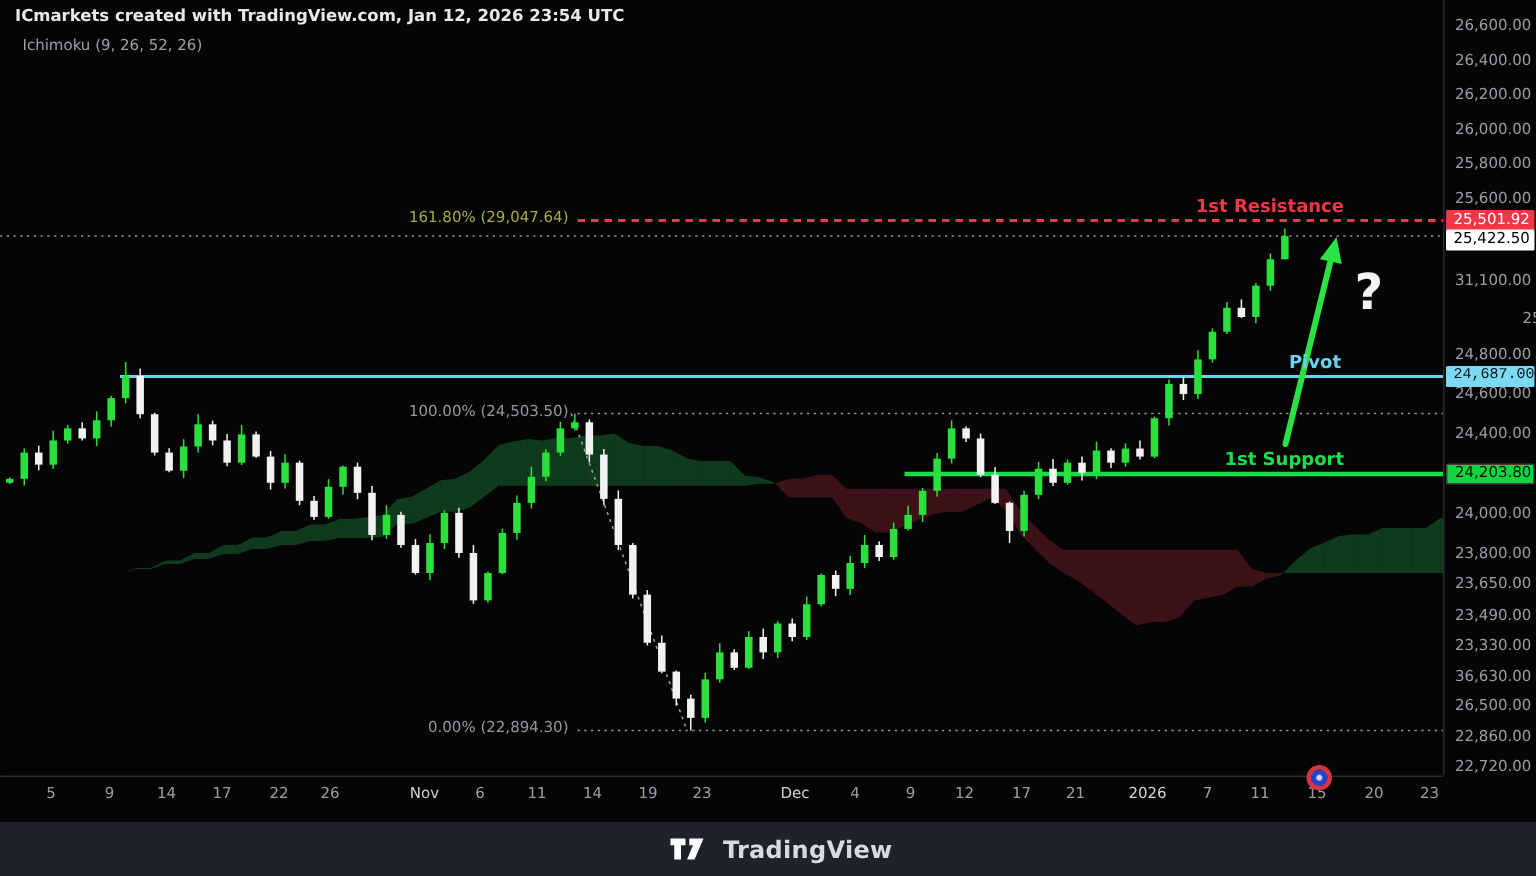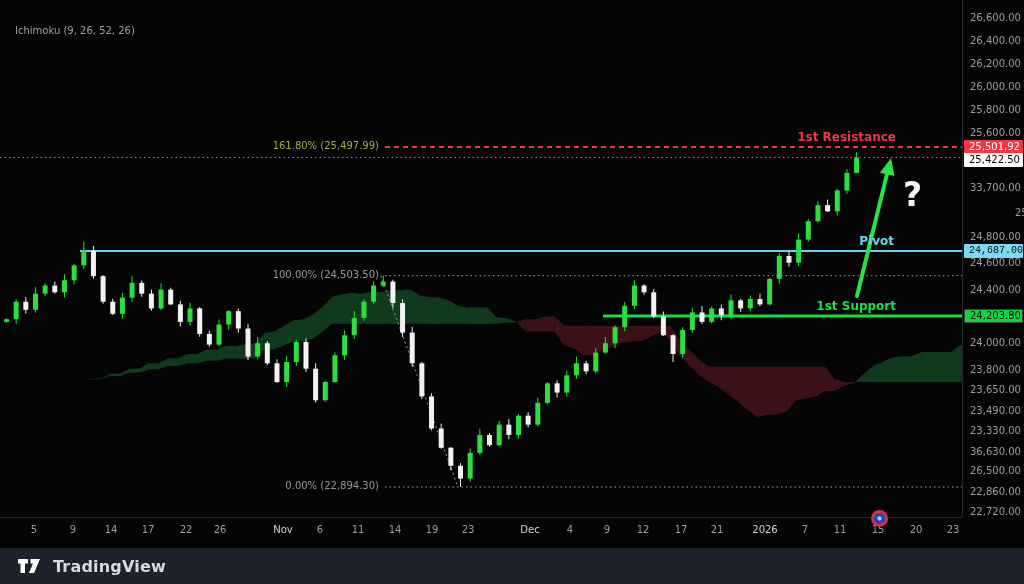--- a/index.html
+++ b/index.html
@@ -26,21 +26,21 @@
   .badge-res{background:#f23645;color:#ffffff;}
   .badge-last{background:#ffffff;color:#000000;}
   .badge-piv{background:#7cd9f2;color:#04121a;font-family:Liberation Mono, monospace;}
   .badge-sup{background:#12d442;color:#031407;border:1px solid #404040;height:12px;line-height:12px;}
   .time-axis{position:absolute;left:0;top:517px;width:962px;height:31px;background:#050505;border-top:1px solid #262a33;}
   .tlabel{position:absolute;top:6px;font-size:10px;color:#9b9ea6;transform:translateX(-50%);white-space:nowrap;}
   .tlabel.major{color:#cfd3db;}
   .event-icon{position:absolute;left:871px;top:510px;width:11px;height:11px;border-radius:50%;
               border:3px solid #d8343f;background:radial-gradient(circle at 50% 50%, #cfd8ff 0 1.5px, #2743c8 2.5px 100%);}
   .footer{position:absolute;left:0;top:548px;width:1024px;height:36px;background:#1e222d;
-          display:flex;align-items:center;padding-left:17px;box-sizing:border-box;}
+          display:flex;align-items:center;padding-left:17px;box-sizing:border-box;justify-content:center;}
   .tv-logo{display:flex;align-items:center;margin-right:9px;}
   .brand{font-size:16px;font-weight:bold;color:#d6dae2;letter-spacing:0.2px;}
 </style>
 </head>
 <body>
 
 <div class="app">
   <div class="frame-top"></div>
   <div class="frame-left"></div>
 
@@ -319,45 +319,46 @@
         <rect x="825.1" y="205.19298245614036" width="5" height="6.1403508771929864" fill="#f2f2f2"></rect>
         <line x1="837.26" y1="188.73684210526315" x2="837.26" y2="215.50877192982455" stroke="#2be03c" stroke-width="1"></line>
         <rect x="834.76" y="190.4561403508772" width="5" height="20.877192982456137" fill="#2be03c"></rect>
         <line x1="846.92" y1="169.025" x2="846.92" y2="193.89473684210526" stroke="#2be03c" stroke-width="1"></line>
         <rect x="844.42" y="172.875" width="5" height="17.581140350877206" fill="#2be03c"></rect>
         <line x1="856.58" y1="152.25" x2="856.58" y2="172.875" stroke="#2be03c" stroke-width="1"></line>
         <rect x="854.08" y="157.40625" width="5" height="15.46875" fill="#2be03c"></rect>
         <line x1="857" y1="296" x2="887.5" y2="172" stroke="#2be245" stroke-width="4" stroke-linecap="round"></line>
         <polygon points="891,158 894.5,176 879.9,172.8" fill="#2be245"></polygon>
       </svg>
+    <div class="watermark">ICmarkets created with TradingView.com, Jan 12, 2026 23:54 UTC</div>
     <div class="indicator">Ichimoku (9, 26, 52, 26)</div>
 
     <div class="line-label res-label" id="res-label" style="top: 130.026px;">1st Resistance</div>
     <div class="line-label piv-label" id="piv-label" style="top: 234px;">Pivot</div>
     <div class="line-label sup-label" id="sup-label" style="top: 299px;">1st Support</div>
 
-    <div class="fib-label fib-161" id="fib161-label" style="top: 140.026px;">161.80% (25,497.99)</div>
+    <div class="fib-label fib-161" id="fib161-label" style="top: 140.026px;">161.80% (29,047.64)</div>
     <div class="fib-label fib-grey" id="fib100-label" style="top: 268.684px;">100.00% (24,503.50)</div>
     <div class="fib-label fib-grey" id="fib0-label" style="top: 480px;">0.00% (22,894.30)</div>
 
     <div class="qmark">?</div>
   </div>
 
   <div class="price-axis" id="price-axis">
     <div class="badge badge-res" id="badge-res" style="top: 140.026px;">25,501.92</div>
     <div class="badge badge-last" id="badge-last" style="top: 153.026px;">25,422.50</div>
     <div class="badge badge-piv" id="badge-piv" style="top: 244px;">24,687.00</div>
     <div class="badge badge-sup" id="badge-sup" style="top: 309px;">24,203.80</div>
   <div class="tick" style="top: 11px;">26,600.00</div>
       <div class="tick" style="top: 34px;">26,400.00</div>
       <div class="tick" style="top: 57px;">26,200.00</div>
       <div class="tick" style="top: 80px;">26,000.00</div>
       <div class="tick" style="top: 103px;">25,800.00</div>
       <div class="tick" style="top: 126px;">25,600.00</div>
-      <div class="tick" style="top: 181px;">33,700.00</div>
+      <div class="tick" style="top: 181px;">31,100.00</div>
       <div class="tick" style="top: 205.561px; margin-left: 45px;">25,000.00</div>
       <div class="tick" style="top: 230.123px;">24,800.00</div>
       <div class="tick" style="top: 255.703px;">24,600.00</div>
       <div class="tick" style="top: 282.607px;">24,400.00</div>
       <div class="tick" style="top: 336.254px;">24,000.00</div>
       <div class="tick" style="top: 363px;">23,800.00</div>
       <div class="tick" style="top: 383px;">23,650.00</div>
       <div class="tick" style="top: 403.537px;">23,490.00</div>
       <div class="tick" style="top: 424.075px;">23,330.00</div>
       <div class="tick" style="top: 444.612px;">36,630.00</div>

